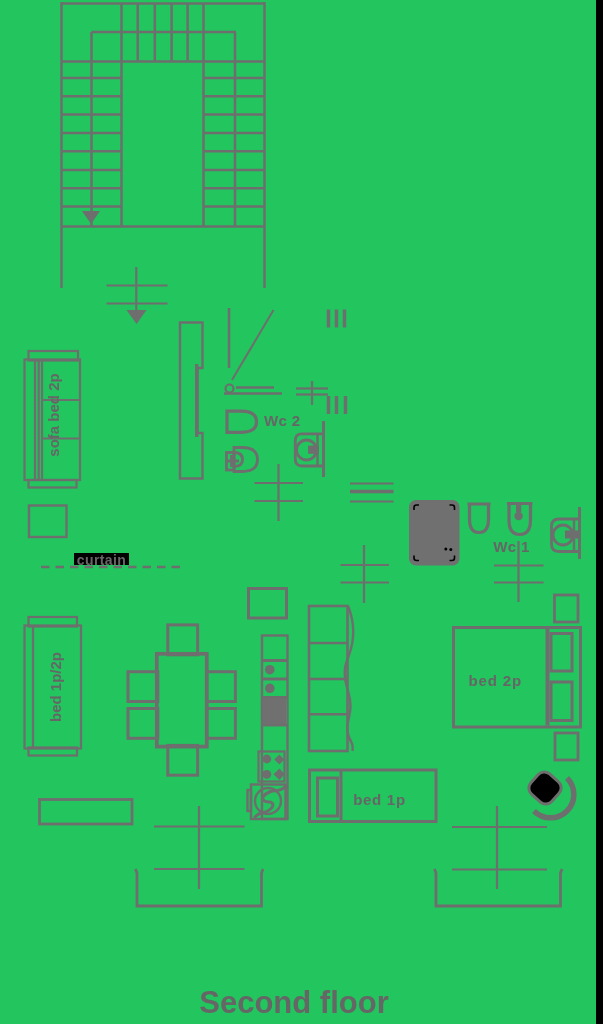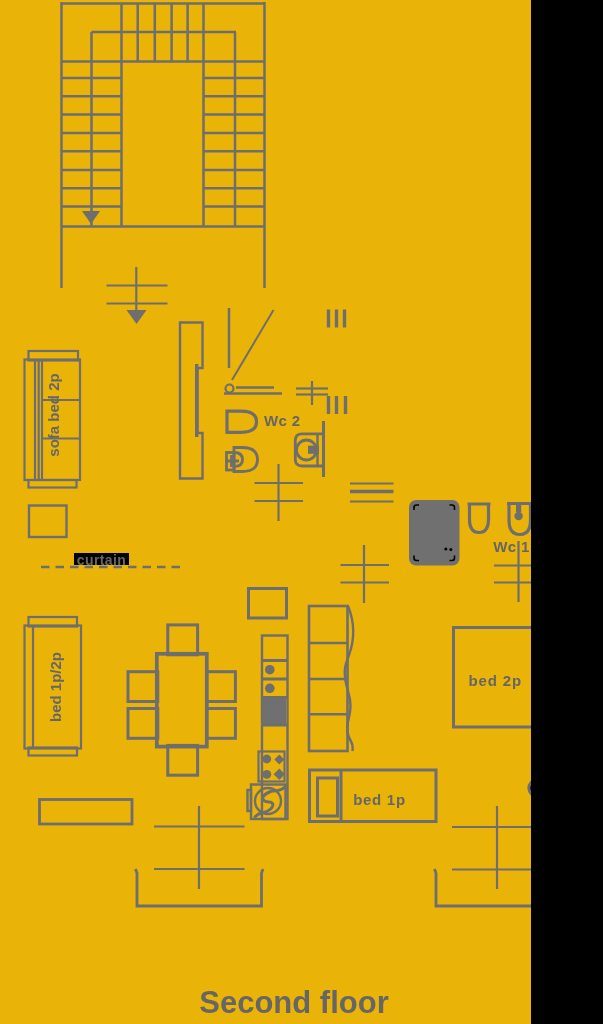--- a/index.html
+++ b/index.html
@@ -1,16 +1,16 @@
 <!DOCTYPE html>
 <html><head>
 <meta charset="utf-8">
 <style>
   html,body{margin:0;padding:0;background:#000;}
-  #wrap{position:relative;width:531px;height:1024px;background:#eab308;overflow:hidden;}
+  #wrap{position:relative;width:596px;height:1024px;background:#22c55e;overflow:hidden;}
   svg{position:absolute;left:0;top:0;}
   text{font-family:"Liberation Sans",sans-serif;fill:#666;}
 </style>
 </head>
 <body>
 <div id="wrap">
 <svg width="603" height="1024" viewBox="0 0 603 1024">
 <g stroke="#6e6e6e" fill="none" stroke-width="2.5">
 
 <g>

